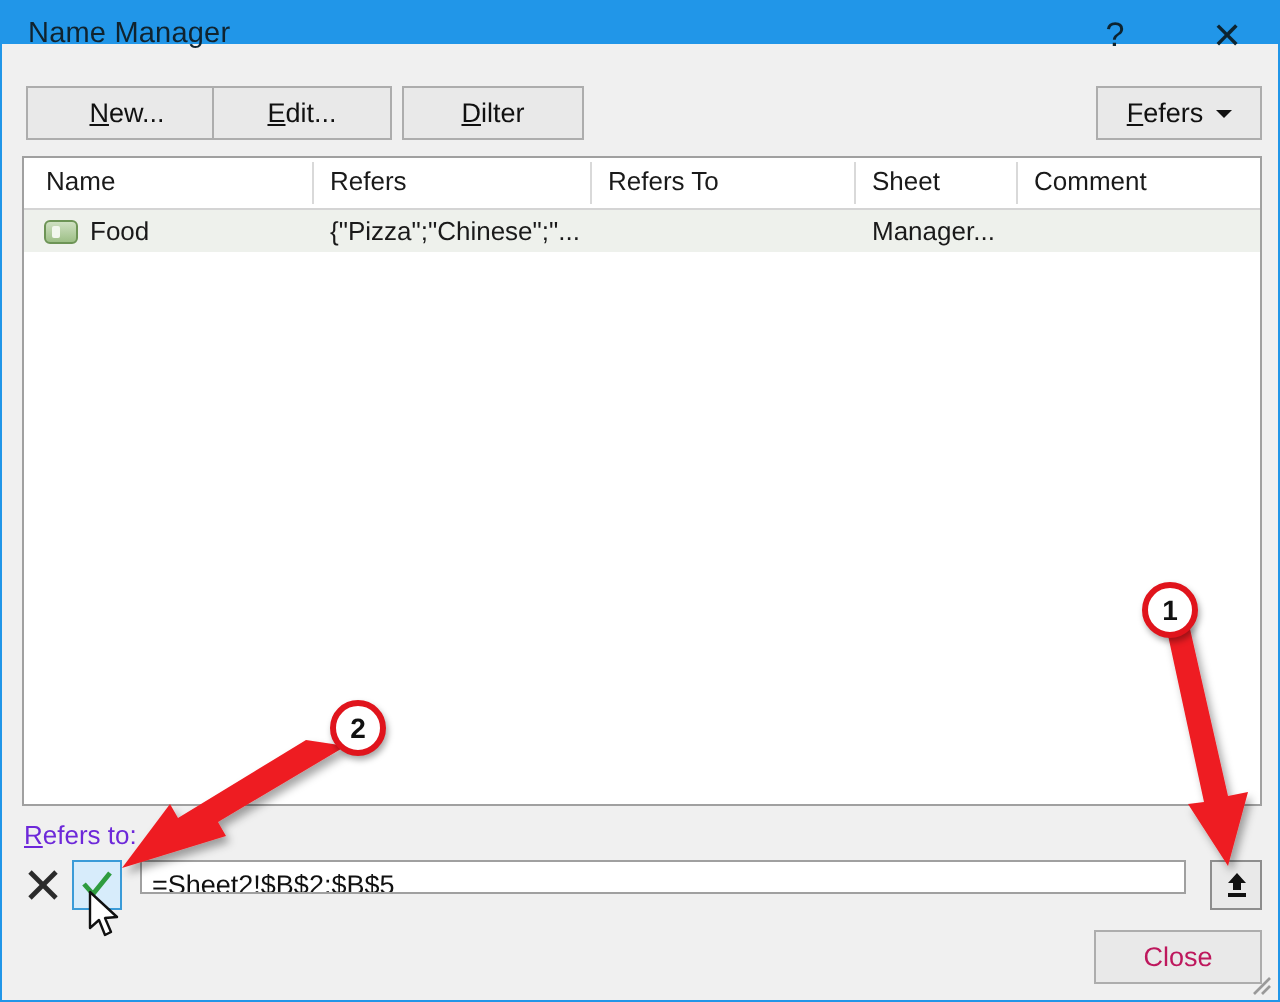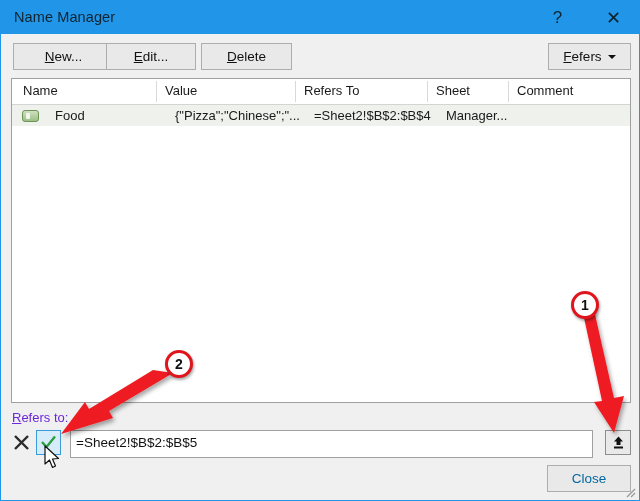--- a/index.html
+++ b/index.html
@@ -23,21 +23,21 @@
     border: 1px solid #2196e8;
     background: #f0f0f0;
     overflow: hidden;
   }
 
   
   #titlebar {
     position: absolute;
     left: 0; top: 0;
     width: 638px;
-    height: 33px;
+    height: 21px;
     background: #2196e8;
   }
   #title-text {
     position: absolute;
     left: 13px;
     top: 8px;
     font-size: 14.5px;
     color: #10232e;
     letter-spacing: .1px;
   }
@@ -130,21 +130,20 @@
     width: 100%;
     height: 21px;
     background: #eef1ec;
   }
   .cell {
     position: absolute;
     top: 3px;
     font-size: 13px;
     color: #1a1a1a;
     white-space: nowrap;
-    margin-left: 10px;
   }
   #name-icon {
     position: absolute;
     left: 10px; top: 5px;
     width: 17px; height: 12px;
     background: linear-gradient(#cfe0c2, #9dbf86);
     border: 1px solid #6d9456;
     border-radius: 3px;
     box-sizing: border-box;
   }
@@ -181,21 +180,21 @@
     border: 1px solid transparent;
   }
   #confirm-edit-button {
     left: 35px;
     background: #d7ecfb;
     border: 1px solid #3a9bd8;
   }
   #refers-input {
     position: absolute;
     left: 69px; top: 429px;
-    width: 523px; height: 28px;
+    width: 523px; height: 17px;
     background: #ffffff;
     border: 1px solid #a0a0a0;
     box-sizing: border-box;
     font-size: 13.5px;
     color: #111;
     padding: 0 0 0 5px;
     line-height: 23px;
     white-space: nowrap;
     overflow: hidden;
   }
@@ -212,21 +211,21 @@
     cursor: default;
   }
   #close-button {
     position: absolute;
     left: 546px; top: 464px;
     width: 84px; height: 27px;
     background: #e9e9e9;
     border: 1px solid #adadad;
     box-sizing: border-box;
     font-size: 13.5px;
-    color: #0369a1;
+    color: #be185d;
     display: flex;
     align-items: center;
     justify-content: center;
     cursor: default;
   }
   #resize-grip {
     position: absolute;
     right: 3px; bottom: 2px;
     width: 12px; height: 12px;
   }
@@ -277,47 +276,46 @@
     <div class="tool-btn" id="new-button">
       <span class="akey">N</span>
         <span>ew...</span>
     </div>
     <div class="tool-btn" id="edit-button">
       <span class="akey">E</span>
         <span>dit...</span>
     </div>
     <div class="tool-btn" id="delete-button">
       <span class="akey">D</span>
-        <span>elete</span>
+        <span>ilter</span>
     </div>
     <div class="tool-btn" id="filter-button">
       <span class="akey">F</span>
         <span>efers</span>
         <span class="caret"></span>
     </div>
   </div>
 
   <div id="list-panel">
     <div id="list-header">
       <div class="col-head" style="left:11px">Name</div>
-      <div class="col-head" style="left:153px">Value</div>
+      <div class="col-head" style="left:153px">Refers</div>
       <div class="col-head" style="left:292px">Refers To</div>
       <div class="col-head" style="left:424px">Sheet</div>
       <div class="col-head" style="left:505px">Comment</div>
       <div class="col-div" style="left:144px"></div>
       <div class="col-div" style="left:283px"></div>
       <div class="col-div" style="left:415px"></div>
       <div class="col-div" style="left:496px"></div>
     </div>
 
     <div id="list-row">
       <div id="name-icon"></div>
       <div class="cell" style="left:33px">Food</div>
       <div class="cell" style="left:153px">{"Pizza";"Chinese";"...</div>
-      <div class="cell" style="left:292px">=Sheet2!$B$2:$B$4</div>
       <div class="cell" style="left:424px">Manager...</div>
       <div class="cell" style="left:505px"></div>
     </div>
   </div>
 
   <div id="refers-label">
     <span class="akey">R</span><span>efers to:</span>
   </div>
 
   <div class="mini-btn" id="cancel-edit-button">

